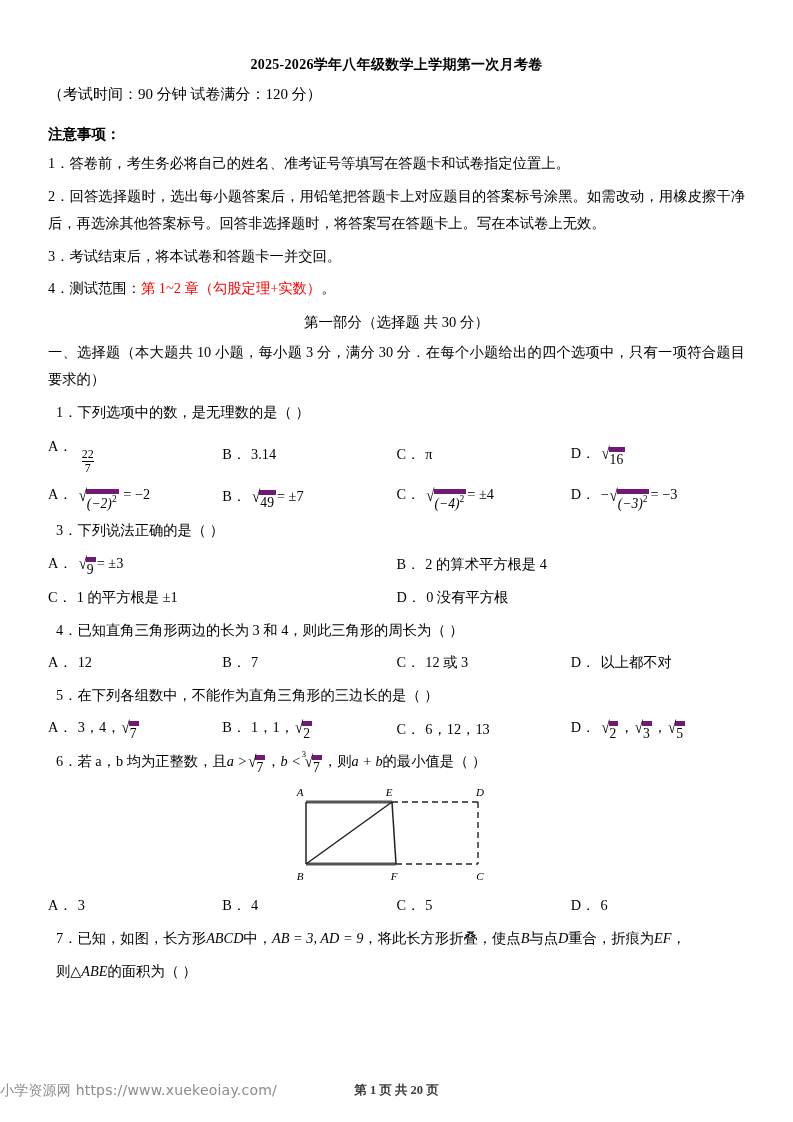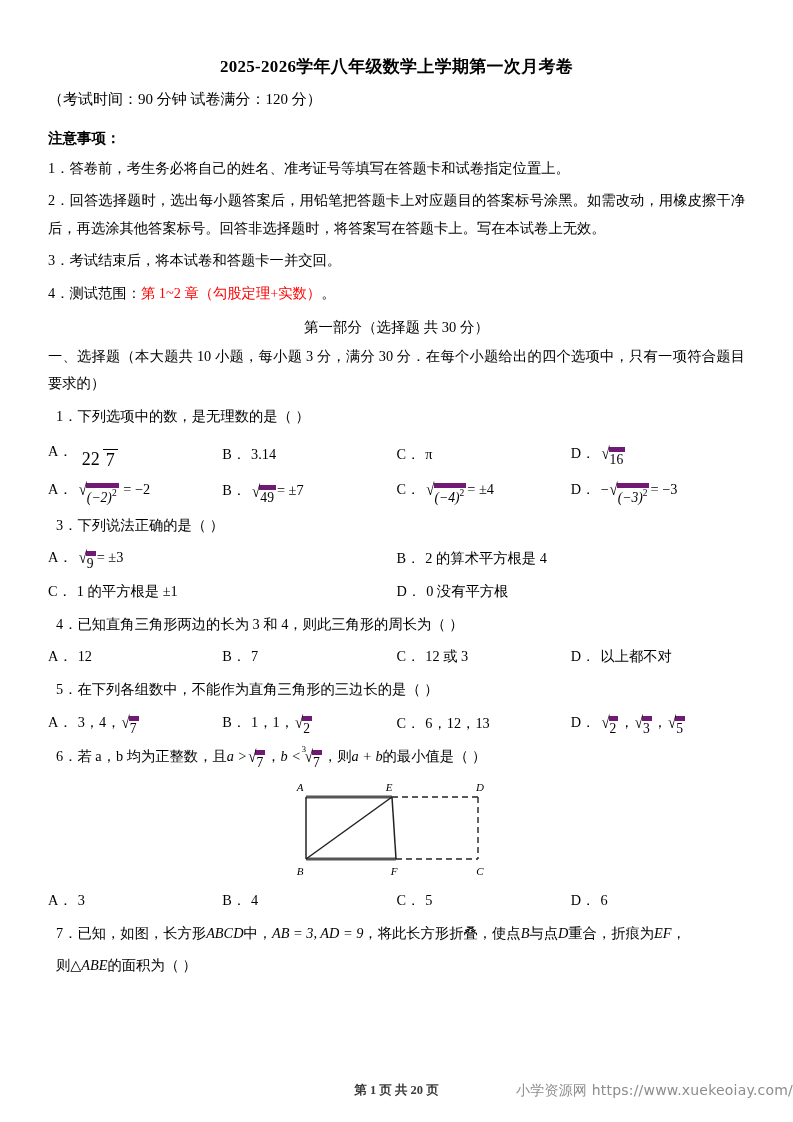--- a/index.html
+++ b/index.html
@@ -20,21 +20,21 @@
     position: relative;
     width: 793px;
     height: 1122px;
     box-sizing: border-box;
     padding: 46px 48px 0 48px;
   }
 
   
   .doc-title {
     text-align: center;
-    font-size: 17px;
+    font-size: 14px;
     font-weight: bold;
     letter-spacing: .3px;
     margin: 8px 0 0 0;
     line-height: 1.5;
   }
   .doc-subtitle {
     font-size: 15px;
     margin: 8px 0 0 0;
     line-height: 1.5;
   }
@@ -93,23 +93,24 @@
   .opt {
     flex: 0 0 auto;
   }
   .c4 > .opt { width: 25%; }
   .c2 > .opt { width: 50%; }
   .opt-lbl { margin-right: 5px; }
 
   
   .frac {
     display: inline-flex;
+    flex-direction: column;
     align-items: center;
     vertical-align: -0.52em;
-    font-size: 18px;
+    font-size: 12px;
     line-height: 1.12;
     margin: 0 1px;
   }
   .frac .num { padding: 0 3px; }
   .frac .den { padding: 0 3px; border-top: 1px solid #000; }
 
   .rad {
     display: inline-flex;
     align-items: stretch;
     vertical-align: -0.08em;
@@ -164,21 +165,21 @@
     left: 0; right: 0;
     text-align: center;
     font-size: 12.5px;
     color: #3a3a3a;
     line-height: 28px;
     font-weight: bold;
   }
   .watermark {
     position: absolute;
     left: 0; right: 0;
-    text-align: right;
+    text-align: left;
     font-size: 14px;
     line-height: 28px;
     color: #8d8d8d;
     font-family: "DejaVu Sans", "Liberation Sans", sans-serif;
     white-space: nowrap;
     letter-spacing: .2px;
   }
 </style>
 </head>
 <body>

